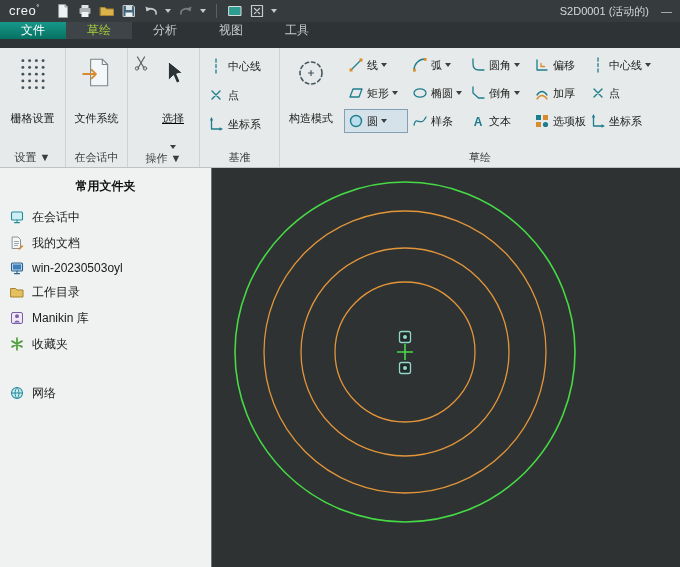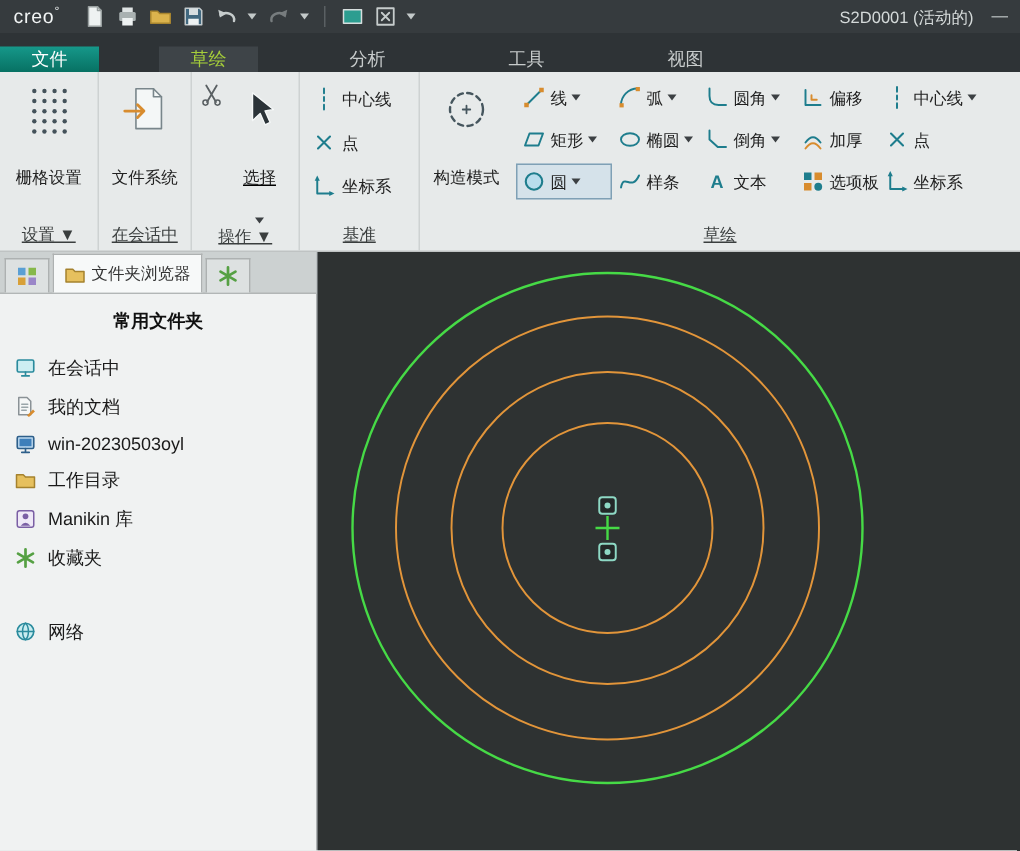--- a/index.html
+++ b/index.html
@@ -12,30 +12,30 @@
   .logo sup { font-size:8px; }
   .tb-icons { display:flex; align-items:center; gap:5px; }
   .tb-icon { width:17px; height:17px; display:flex; align-items:center; justify-content:center; }
   .tb-icon.dim { opacity:.45; }
   .tb-caret { width:0; height:0; border-left:3.5px solid transparent; border-right:3.5px solid transparent; border-top:4px solid #c3c9c9; margin:0 1px; }
   .tb-sep { width:1px; height:14px; background:#5a6063; margin:0 4px; }
   .tb-title { margin-left:auto; font-size:11px; color:#d4d9d9; }
   .tb-min { font-size:11px; color:#c3c9c9; padding:0 8px 0 12px; }
 
   
-  .tabrow { height:26px; background:#2e3336; display:flex; align-items:flex-end;gap:40px; }
+  .tabrow { height:26px; background:#2e3336; display:flex; align-items:flex-start; }
   .tab { padding:0 21px; font-size:12px; color:#c7cbcb; display:flex; align-items:center; cursor:default; }
   .tab.file { background:linear-gradient(#16988a,#077163); color:#fff; }
   .tab.active { background:#3e4448; color:#a5cd3a; }
 
   
   .ribbon { height:120px; background:#e7eaea; display:flex; border-bottom:1px solid #bfc3c3; }
   .rgroup { display:flex; flex-direction:column; border-right:1px solid #ced2d2; }
   .rgc { flex:1; display:flex; align-items:flex-start; padding:3px 2px 0; }
-  .rlabel { height:19px; line-height:18px; font-size:11px; color:#3a3e3e; text-align:center;text-decoration:underline; }
+  .rlabel { height:19px; line-height:18px; font-size:11px; color:#3a3e3e; text-align:center; }
   .bigbtn { display:flex; flex-direction:column; align-items:center; gap:19px; font-size:11px; color:#222; width:100%; padding-top:3px; }
   .bigicon { height:38px; display:flex; align-items:center; justify-content:center; }
   .caret { width:0; height:0; border-left:3.5px solid transparent; border-right:3.5px solid transparent; border-top:4px solid #3c4043; }
   .opsrow { display:flex; width:100%;text-decoration:underline; }
   .cutbtn { width:20px; height:20px; margin:4px 0 0 3px; }
   .datumlist { display:flex; flex-direction:column; gap:13px; padding:7px 0 0 6px; width:100%; }
   .datum-item { display:flex; align-items:center; gap:4px; font-size:11px; color:#222; }
   .ticon { width:16px; height:16px; flex:0 0 16px; }
   .sketchwrap { display:flex; align-items:flex-start; }
   .toolgrid { display:grid; grid-template-columns:64px 58px 64px 56px 76px; grid-auto-rows:28px; align-items:center; margin-left:4px; }
@@ -117,22 +117,22 @@
     <span class="tb-caret"></span>
   </div>
   <div class="tb-title">S2D0001 (活动的)</div>
   <div class="tb-min">—</div>
 </div>
 
 <div class="tabrow">
   <div class="tab file">文件</div>
   <div class="tab active">草绘</div>
   <div class="tab">分析</div>
+  <div class="tab">视图</div>
   <div class="tab">工具</div>
-  <div class="tab">视图</div>
 </div>
 
 <div class="ribbon">
 
   <div class="rgroup" style="width:66px">
     <div class="rgc">
       <div class="bigbtn">
         <span class="bigicon">
             <svg width="36" height="36" viewBox="0 0 32 32" fill="none" stroke-linecap="round" stroke-linejoin="round">
               <circle cx="7" cy="5" r="1.3" fill="#44525a"></circle>
@@ -349,41 +349,20 @@
             <span class="tlabel">坐标系</span>
           </div>
         </div>
     </div>
     <div class="rlabel">草绘</div>
   </div>
 
 </div>
 
 <div class="leftpanel">
-  <div class="ptabs">
-    <div class="ptab">
-        <span class="fic"><svg width="14" height="14" viewBox="0 0 14 14" fill="none" stroke-linecap="round" stroke-linejoin="round">
-            <rect x="1" y="1.5" width="5" height="5" fill="#5a9fd4"></rect>
-            <rect x="8" y="1.5" width="5" height="5" fill="#86b84a"></rect>
-            <rect x="1" y="8" width="5" height="5" fill="#d8a038"></rect>
-            <rect x="8" y="8" width="5" height="5" fill="#9a86c8"></rect>
-          </svg></span>
-      </div>
-    <div class="ptab active">
-      <span class="fic"><svg width="14" height="14" viewBox="0 0 14 14" fill="none" stroke-linecap="round" stroke-linejoin="round">
-            <path d="M1 3.5H5.5L7 5H13V12H1Z" fill="#e6c05e" stroke="#a5822e"></path>
-          </svg></span>
-      <span>文件夹浏览器</span>
-    </div>
-    <div class="ptab">
-        <span class="fic"><svg width="14" height="14" viewBox="0 0 14 14" fill="none" stroke-linecap="round" stroke-linejoin="round">
-            <path d="M7 1.2V12.8M2 4.1L12 9.9M12 4.1L2 9.9" stroke="#55a043" stroke-width="1.8"></path>
-          </svg></span>
-      </div>
-  </div>
   <div class="panel-body">
     <div class="section-title">常用文件夹</div>
     <div>
         <div class="fitem">
           <span class="fic"><svg width="14" height="14" viewBox="0 0 14 14" fill="none" stroke-linecap="round" stroke-linejoin="round">
               <rect x="1.5" y="2" width="11" height="8" rx="1" fill="#cdeef2" stroke="#2a8b9d" stroke-width="1.1"></rect>
               <path d="M7 10V12.3M4.5 12.6H9.5" stroke="#2a8b9d" stroke-width="1.1"></path>
             </svg></span>
           <span>在会话中</span>
         </div>

